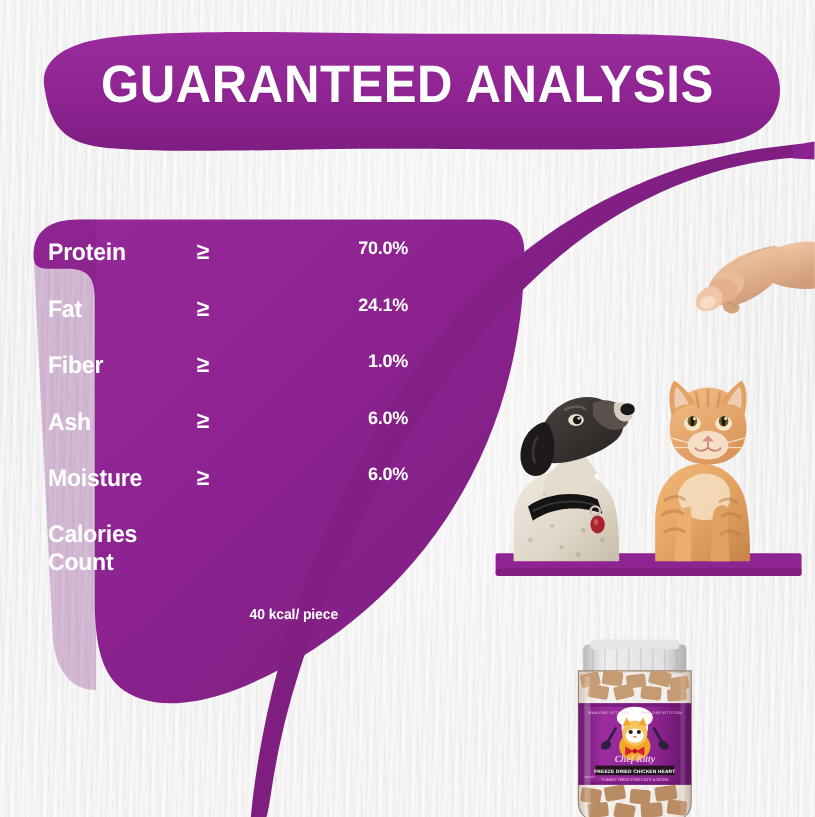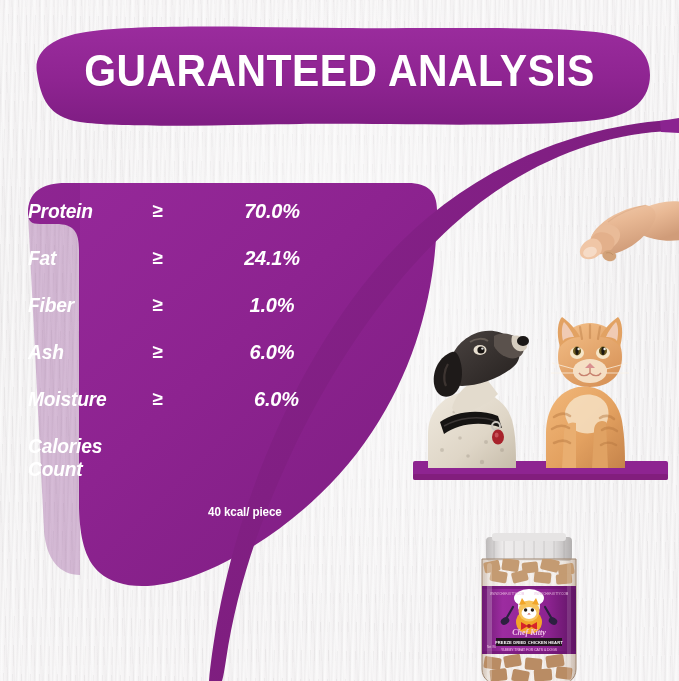--- a/index.html
+++ b/index.html
@@ -43,25 +43,24 @@
     font-size:44px;
     letter-spacing:0.5px;
     transform:scaleX(0.93);
     text-shadow:0 1px 1px rgba(0,0,0,0.10);
     white-space:nowrap;
   }
 
   
   #analysis-table {
     position:absolute;
-    left:28px; top:200px;
+    left:40px; top:200px;
     width:300px;
     z-index:6;
     color:#ffffff;
-    font-style:italic;
   }
   .nut-row {
     position:relative;
     height:47px;
     display:flex;
     align-items:flex-start;
   }
   .nut-name {
     width:116px;
     font-size:20px;
@@ -74,23 +73,23 @@
   }
   .nut-op {
     width:62px;
     font-size:19px;
     font-weight:bold;
     text-align:left;
     padding-left:8px;
   }
   .nut-val {
     flex:1;
-    font-size:20px;
+    font-size:15px;
     font-weight:bold;
-    text-align:center;
+    text-align:right;
     padding-left:10px;
     letter-spacing:-0.2px;
     line-height:1.12;
     white-space:pre-line;
   }
   .nut-row.indent-val .nut-val { padding-left:19px; }
   .nut-row.calories { height:auto; }
   .nut-row.calories .nut-name,
   .nut-row.calories .nut-val { line-height:1.13; }
   #kcal-note {

